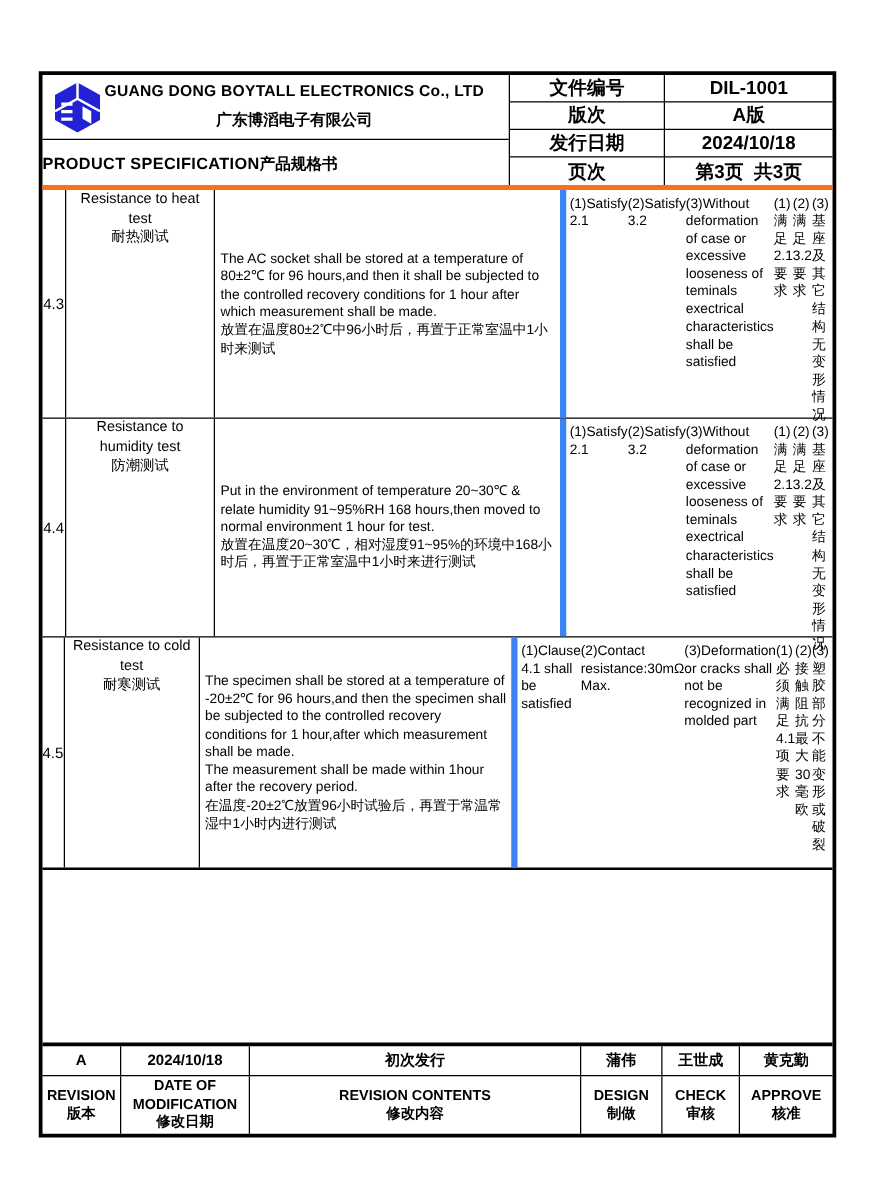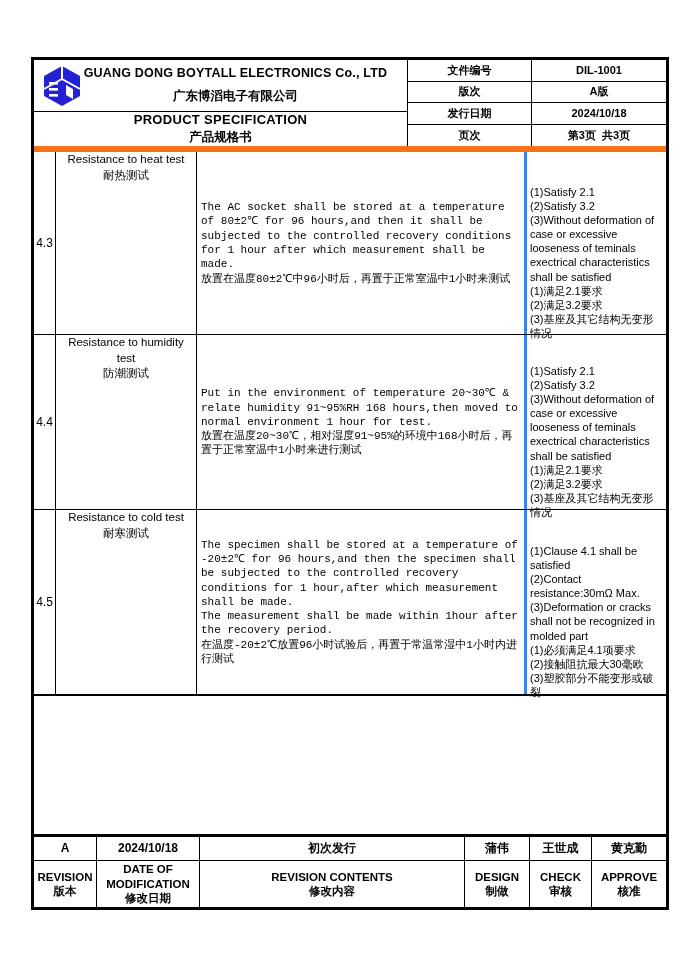--- a/index.html
+++ b/index.html
@@ -3,48 +3,48 @@
 <meta charset="utf-8">
 <style>
   * { margin:0; padding:0; box-sizing:border-box; }
   html,body { background:#ffffff; }
   body { font-family:"Liberation Sans", sans-serif; color:#000; }
   .sheet { position:relative; width:700px; height:963px; background:#fff; overflow:hidden; }
   .frame { position:absolute; left:31px; top:57px; width:638px; height:853px;
            border:3px solid #000; display:flex; flex-direction:column; }
 
   
-  .header-row { height:92px; border-bottom:6px solid #f97316; display:flex; flex:none; }
+  .header-row { height:92px; border-bottom:4px solid #f97316; display:flex; flex:none; }
   .header-left { width:374px; border-right:1px solid #000; display:flex; flex-direction:column; }
   .company-cell { height:52px; border-bottom:1px solid #000; position:relative;
                   display:flex; flex-direction:column; justify-content:center; align-items:center; }
   .company-cell .logo { position:absolute; left:8px; top:5px; width:40px; height:42px; }
   .company-en { font-weight:bold; font-size:12.5px; letter-spacing:.2px; padding-left:30px; }
   .company-cn { font-weight:bold; font-size:12.5px; margin-top:8px; padding-left:30px; }
-  .doc-title-cell { flex:1; display:flex; flex-direction:column; justify-content:flex-end; align-items:center; }
+  .doc-title-cell { flex:1; display:flex; flex-direction:row; justify-content:flex-start; align-items:center; }
   .title-en { font-weight:bold; font-size:13px; letter-spacing:.3px; }
   .title-cn { font-weight:bold; font-size:12.5px; margin-top:2px; }
   .header-right { flex:1; display:grid; grid-template-columns:123px 1fr; grid-template-rows:repeat(4,1fr); }
   .h-cell { display:flex; align-items:center; justify-content:center;
-            font-weight:bold; font-size:11px; border-bottom:1px solid #000; white-space:pre-wrap; }
+            font-weight:bold; font-size:15px; border-bottom:1px solid #000; white-space:pre-wrap; }
   .h-cell.value { border-left:1px solid #000; }
   .h-cell.last { border-bottom:none; }
 
   
   .spec-row { display:flex; flex:none; border-bottom:1px solid #000; }
   .row-43 { height:183px; }
   .row-44 { height:175px; }
   .row-45 { height:186px; border-bottom-width:2px; }
   .c-no   { width:22px; border-right:1px solid #000; display:flex; align-items:center; justify-content:center; font-size:12px; }
   .c-name { width:141px; border-right:1px solid #000; display:flex; flex-direction:column;
             align-items:center; text-align:center; font-size:11.5px; line-height:1.35; padding:0 2px; }
-  .c-desc { width:330px; border-right:3px solid #3b82f6; display:flex; flex-direction:column;
-            justify-content:center; padding:4px 4px; font-size:11px; line-height:1.3;font-family:Liberation Mono, monospace; }
-  .c-crit { flex:1; display:flex; flex-direction:column; justify-content:center;
-            padding:4px 3px; font-size:11px; line-height:1.28;margin-top:39px; }
+  .c-desc { width:330px; border-right:5px solid #3b82f6; display:flex; flex-direction:column;
+            justify-content:center; padding:4px 4px; font-size:11px; line-height:1.3; }
+  .c-crit { flex:1; display:flex; justify-content:center;
+            padding:4px 3px; font-size:11px; line-height:1.28; }
 
   
   .empty-row { height:141px; flex:none; border-bottom:3px solid #000; }
 
   
   .rev-row { display:flex; flex:none; }
   .rev-entry { height:24px; border-bottom:1px solid #000; font-weight:bold; font-size:12px; }
   .rev-head { flex:1; font-weight:bold; font-size:11.5px; }
   .rev-cell { display:flex; flex-direction:column; align-items:center; justify-content:center;
               text-align:center; border-right:1px solid #000; line-height:1.25; }

